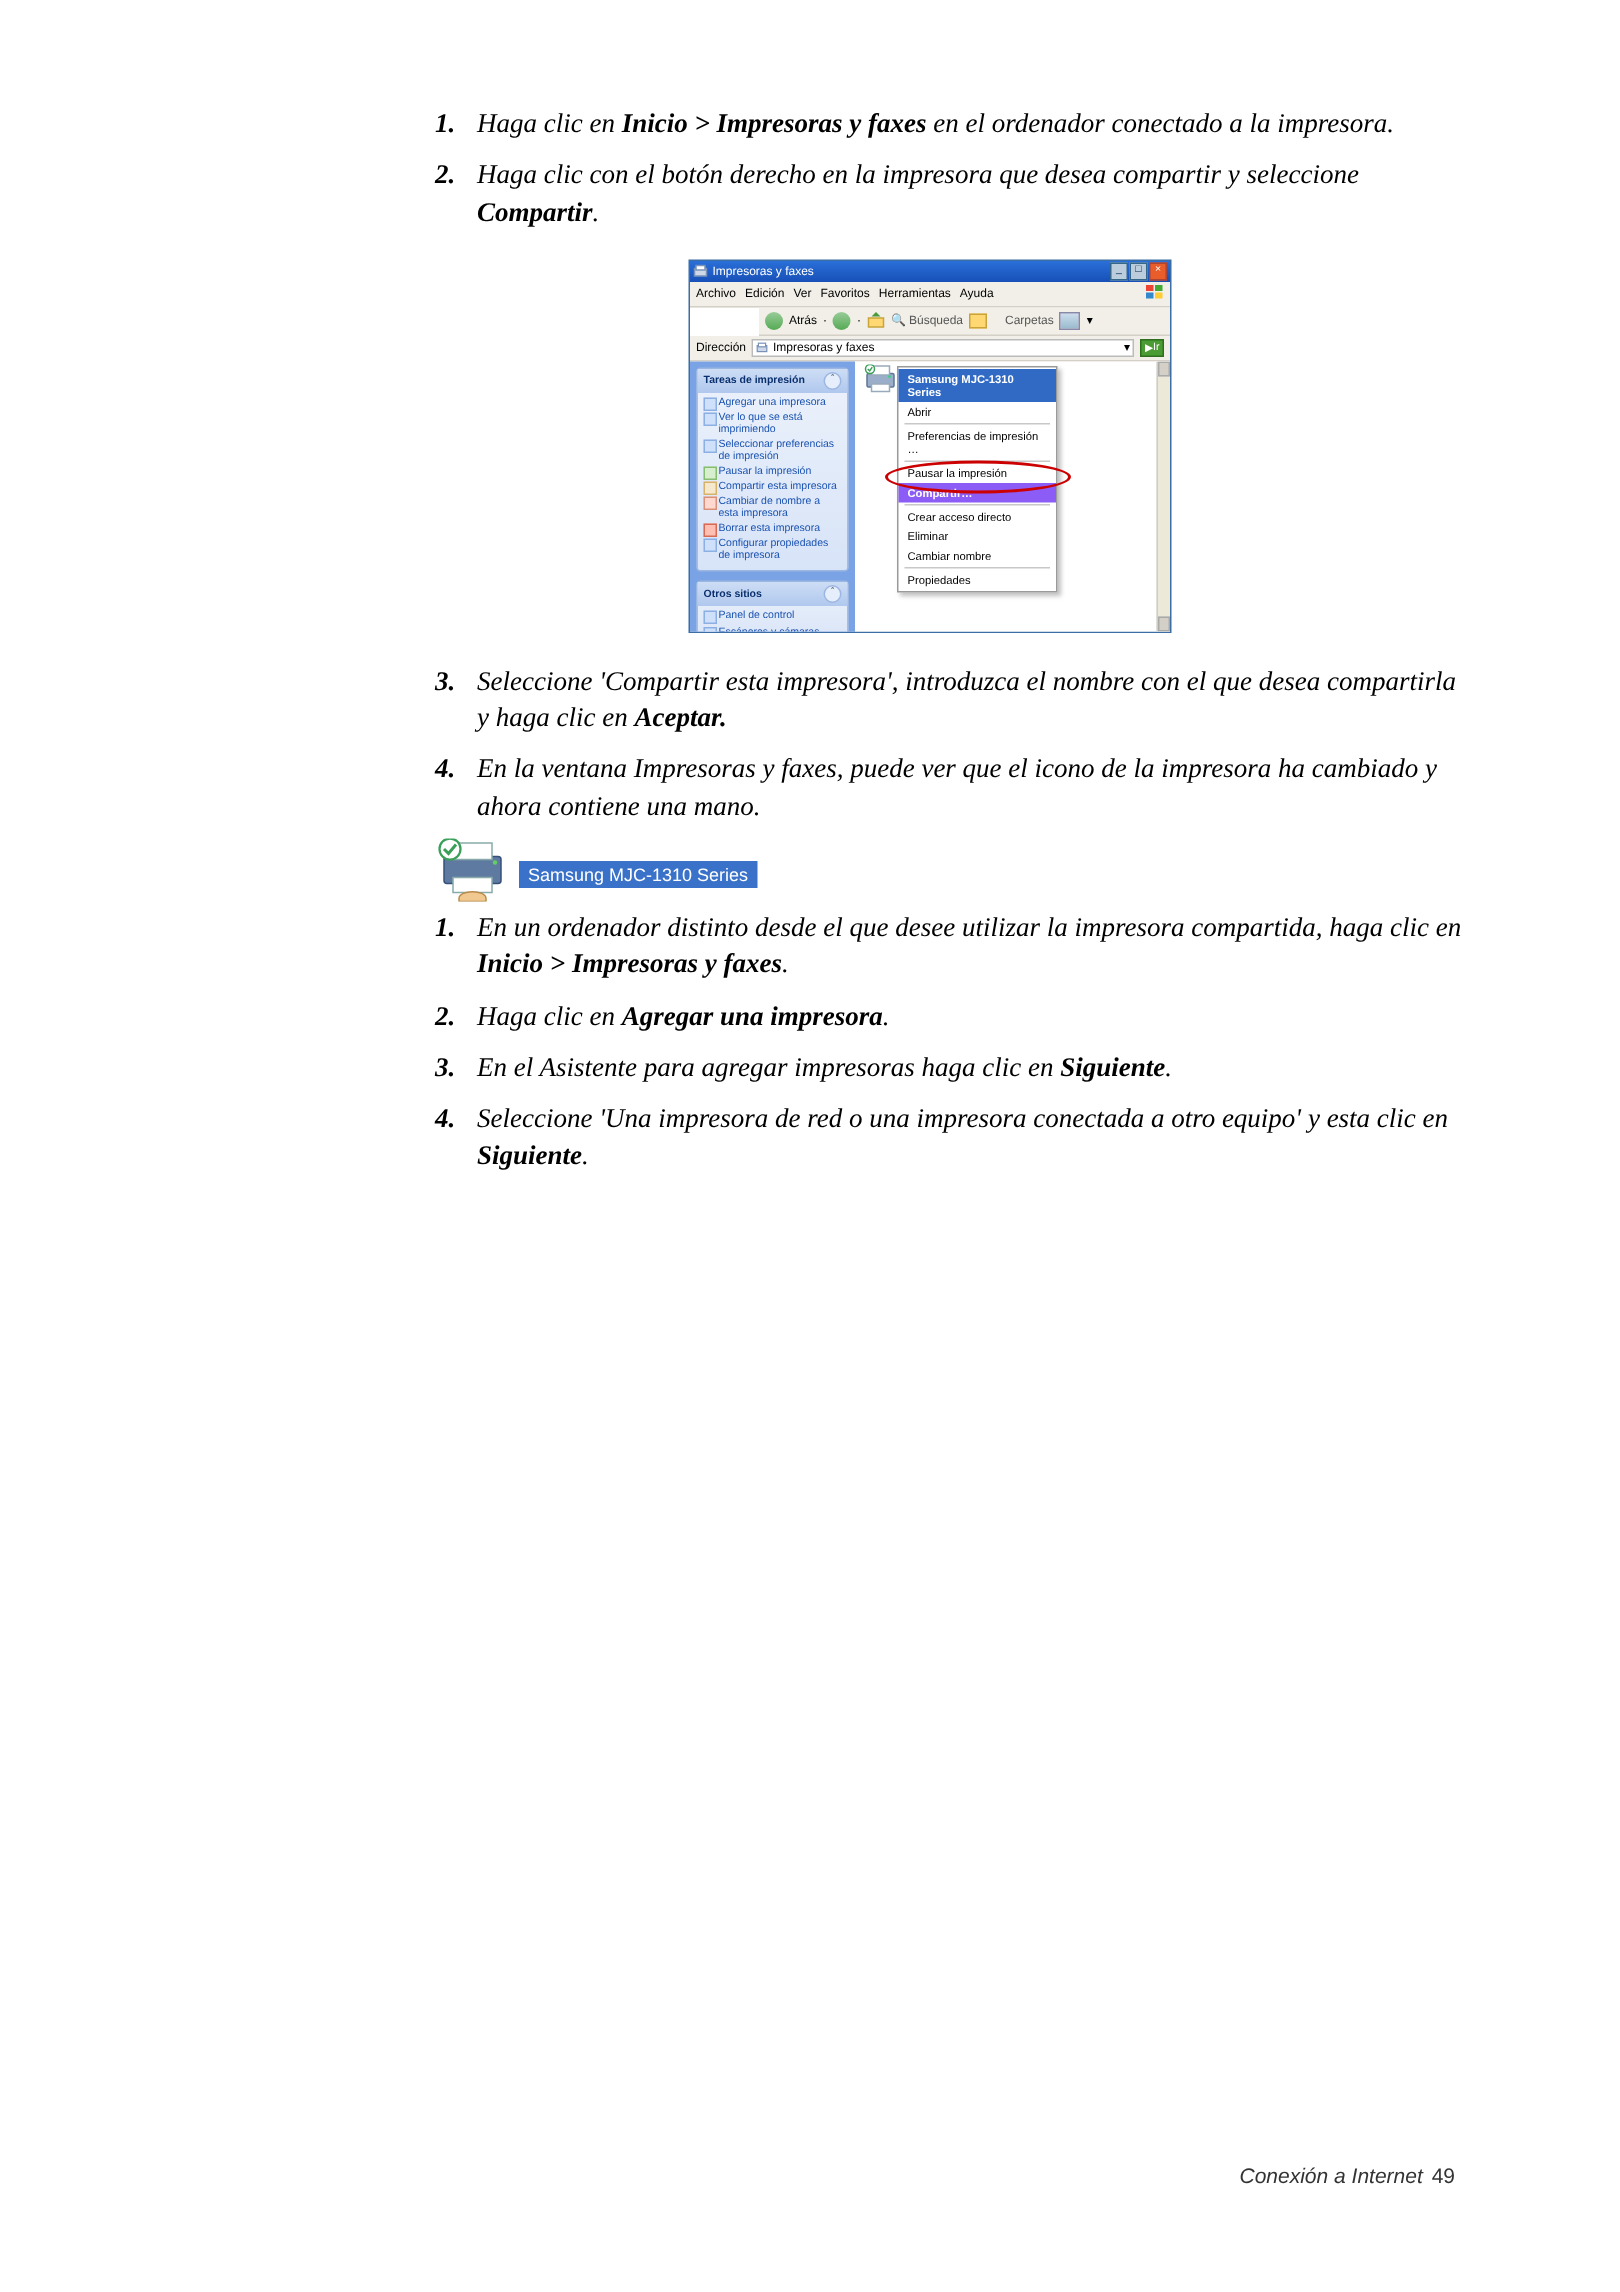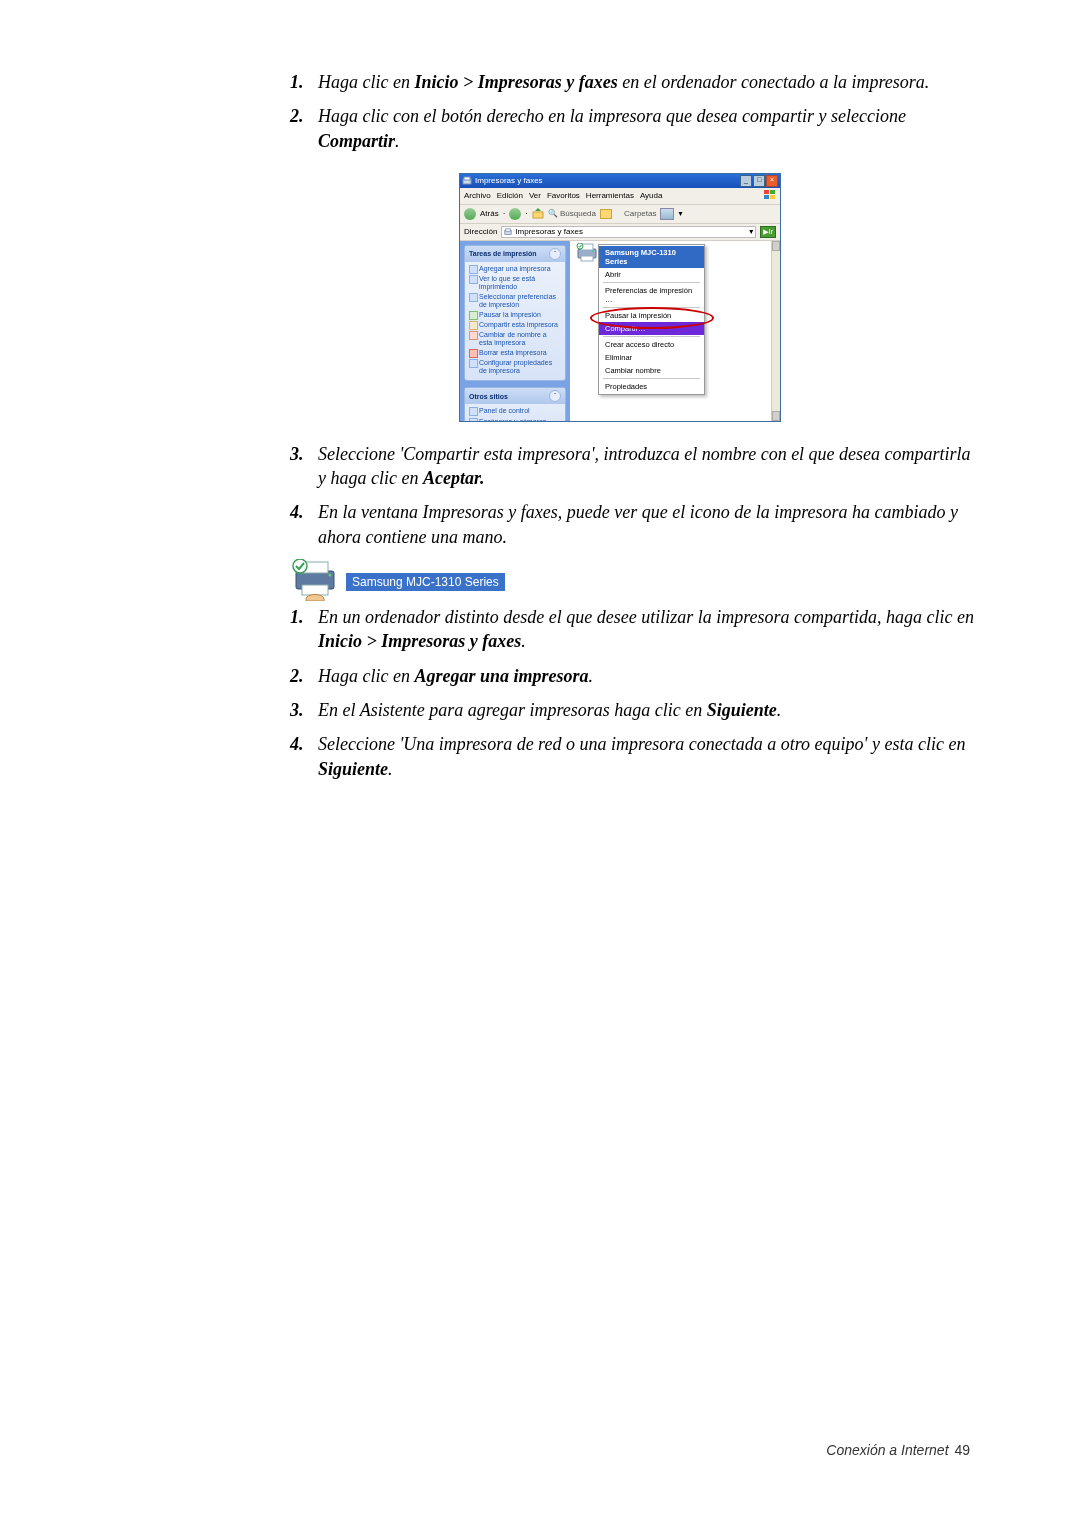--- a/index.html
+++ b/index.html
@@ -107,20 +107,21 @@
     align-items: center;
   }
   .xp-menubar .xp-logo { margin-left:auto; }
   .xp-toolbar {
     background: #f1efe7;
     border-bottom: 1px solid #d4d0c8;
     padding: 2px 4px;
     display: flex;
     align-items: center;
     gap: 4px;
+    margin-left: 46px;
   }
   .tb-circle {
     width: 12px; height: 12px; border-radius: 50%;
     display: inline-block;
     background: #8aa;
   }
   .tb-circle.back { background: linear-gradient(#9c9,#5a5); }
   .tb-circle.fwd  { background: linear-gradient(#9c9,#5a5); }
   .tb-up { color:#5a8c3a; }
   .tb-search { color:#555; display:flex; gap:2px; align-items:center;text-align:right;}
@@ -240,22 +241,23 @@
   .ctx-menu .item {
     padding: 2px 6px;
     color:#000;
   }
   .ctx-menu .item.hdr {
     font-weight: bold;
     color: #fff;
     background:#316ac5;
   }
   .ctx-menu .item.sel {
-    background: #6d28d9;
+    background: #8b5cf6;
     color: #fff;
+    font-weight: bold;
   }
   .ctx-menu hr {
     border: none;
     border-top: 1px solid #c8c8c8;
     margin: 1px 4px;
   }
   .red-callout {
     position: absolute;
     border: 2px solid #c00;
     border-radius: 50%/50%;

